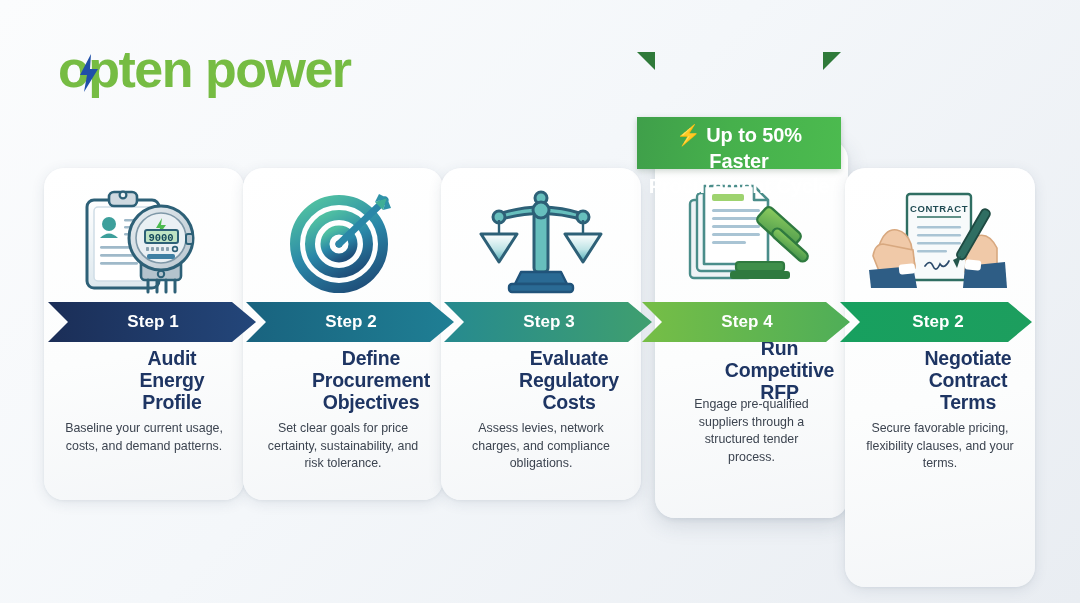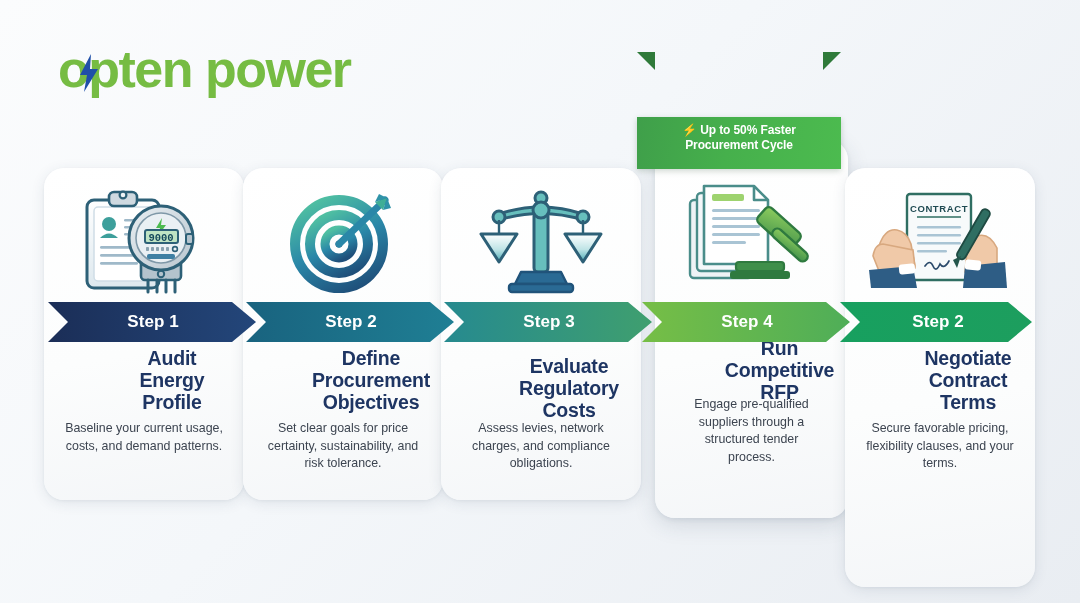--- a/index.html
+++ b/index.html
@@ -120,21 +120,21 @@
     width: 204px;
     height: 52px;
     background: linear-gradient(100deg, #3f9f4a 0%, #46b04c 45%, #4cbb4f 100%);
     box-shadow: 0 2px 6px rgba(30,70,40,0.22);
     z-index: 7;
   }
   .badge-text {
     position: absolute;
     inset: 0;
     color: #ffffff;
-    font-size: 12px;
+    font-size: 20px;
     font-weight: bold;
     line-height: 1.28;
     text-align: center;
     padding: 6px 8px 17px 8px;
     box-sizing: border-box;
     letter-spacing: -0.1px;
   }
   .badge-fold {
     position: absolute;
     top: 52px;
@@ -270,21 +270,21 @@
           <circle cx="62" cy="24" r="8"></circle>
         </g>
         <line x1="20" y1="34" x2="20" y2="48" stroke="#2d6077" stroke-width="2.4"></line>
         <line x1="104" y1="34" x2="104" y2="48" stroke="#2d6077" stroke-width="2.4"></line>
         <path d="M2 48 L38 48 L20 76 Z" fill="url(#pan)" stroke="#2d6077" stroke-width="3" stroke-linejoin="round"></path>
         <path d="M86 48 L122 48 L104 76 Z" fill="url(#pan)" stroke="#2d6077" stroke-width="3" stroke-linejoin="round"></path>
         <path d="M42 86 L82 86 L88 98 L36 98 Z" fill="#2a6a94" stroke="#20537a" stroke-width="2.4" stroke-linejoin="round"></path>
         <rect x="30" y="98" width="64" height="8" rx="3" fill="#2a6a94" stroke="#20537a" stroke-width="2.4"></rect>
       </svg>
     </div>
-    <div class="step-title" style="top:180px;margin-top:8px;">
+    <div class="step-title" style="top:180px;">
       <div>Evaluate</div>
       <div>Regulatory</div>
       <div>Costs</div>
     </div>
     <div class="step-desc" style="top:252px;">Assess levies, network charges, and compliance obligations.</div>
   </div>
 
   <div class="card raised" style="left:655px; top:140px; width:193px; height:378px;">
     <div class="icon-wrap" style="top:38px; height:112px;">
       <svg width="140" height="112" viewBox="0 0 140 112">

